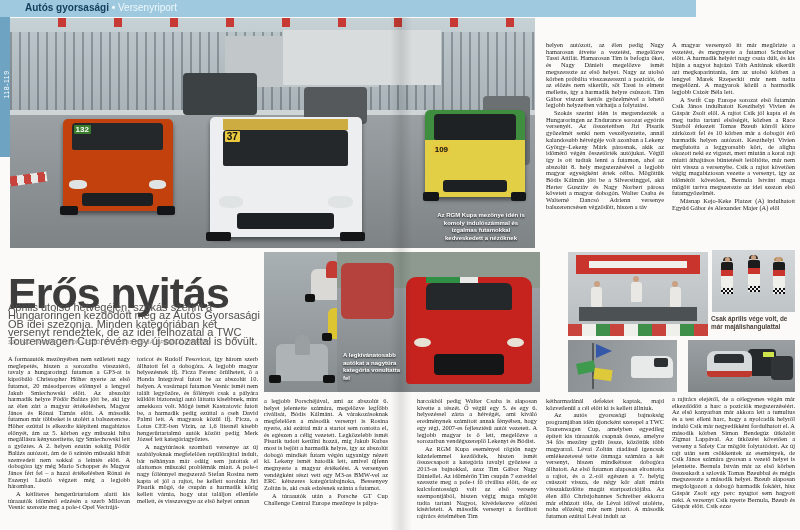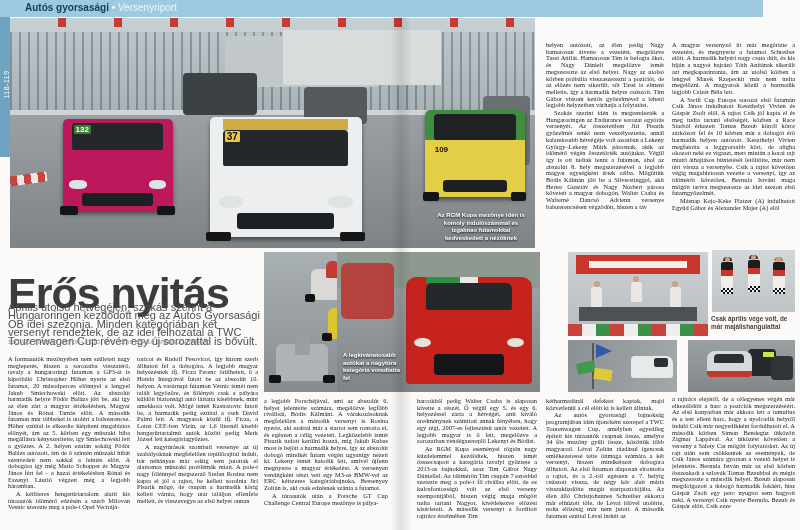--- a/index.html
+++ b/index.html
@@ -1,19 +1,19 @@
 <!DOCTYPE html>
 <html><head>
 <meta charset="utf-8">
 <style>
   html,body{margin:0;padding:0;background:#e9e8e6;}
   #spread{position:relative;width:800px;height:530px;background:#fbfaf8;overflow:hidden;
           font-family:"Liberation Serif", serif;}
   
-  .header-band{position:absolute;left:0;top:0;width:763px;height:17px;background:#9ec9de;}
+  .header-band{position:absolute;left:0;top:0;width:696px;height:17px;background:#9ec9de;}
   .header-band .kick{position:absolute;left:25px;top:2px;font-family:"Liberation Sans",sans-serif;
         font-size:10px;font-weight:bold;color:#14405f;}
   .header-band .dot{color:#f3fafd;font-weight:bold;}
   .header-band .sec{color:#eef8fc;font-weight:normal;}
   
   .page-tab{position:absolute;left:0;top:17px;width:10px;height:140px;background:#6fa3c2;}
   .page-tab span{position:absolute;left:-24px;top:48px;width:60px;transform:rotate(-90deg);
         font-family:"Liberation Sans",sans-serif;font-size:7px;color:#fff;letter-spacing:.5px;}
   
   .photo{position:absolute;overflow:hidden;background:#9aa0a3;}
@@ -152,21 +152,21 @@
     <div class="building"></div>
     <div class="posts"></div>
     <div class="track"></div>
     <div class="rail"></div>
     <div class="curb"></div>
 
     <div class="ghostcar" style="left:33%;top:24%;width:14%;height:18%;"></div>
     <div class="ghostcar" style="left:56%;top:30%;width:12%;height:16%;background:#55595c;"></div>
     <div class="ghostcar" style="right:1%;top:34%;width:9%;height:30%;background:#6b7073;"></div>
 
-    <div class="car" style="left:10%;bottom:16%;width:21%;height:40%;background:#be185d;">
+    <div class="car" style="left:10%;bottom:16%;width:21%;height:40%;background:#c2410c;">
       <div class="glass"></div>
       <div class="num" style="left:10%;top:6%;font-size:8px;background:#3a7d2c;color:#fff;">132</div>
       <div class="grille"></div>
       <div class="lightL"></div>
       <div class="lightR"></div>
       <div class="wheelL"></div>
       <div class="wheelR"></div>
     </div>
 
     <div class="car" style="left:38%;bottom:5%;width:29%;height:52%;background:#eceef0;">

